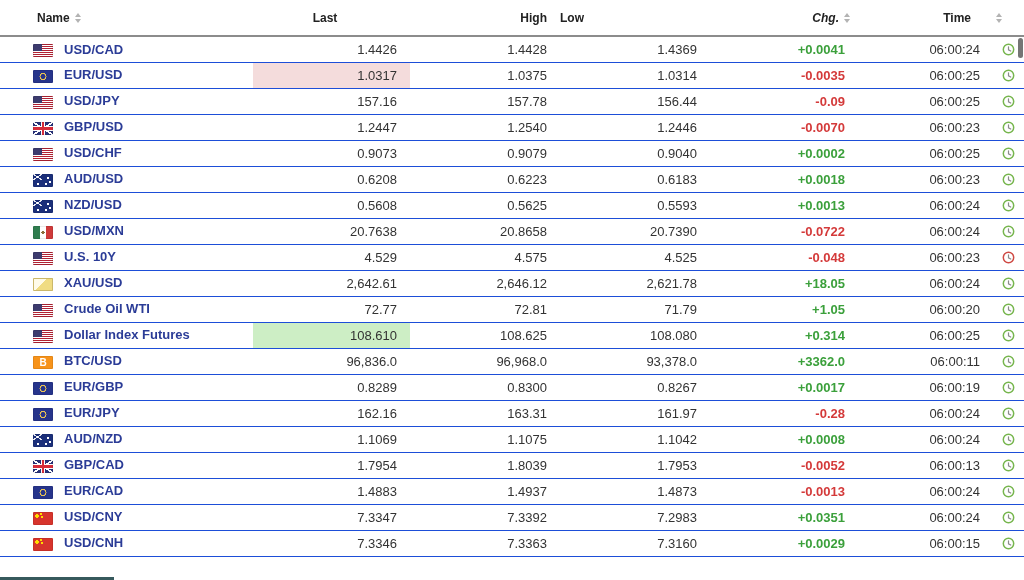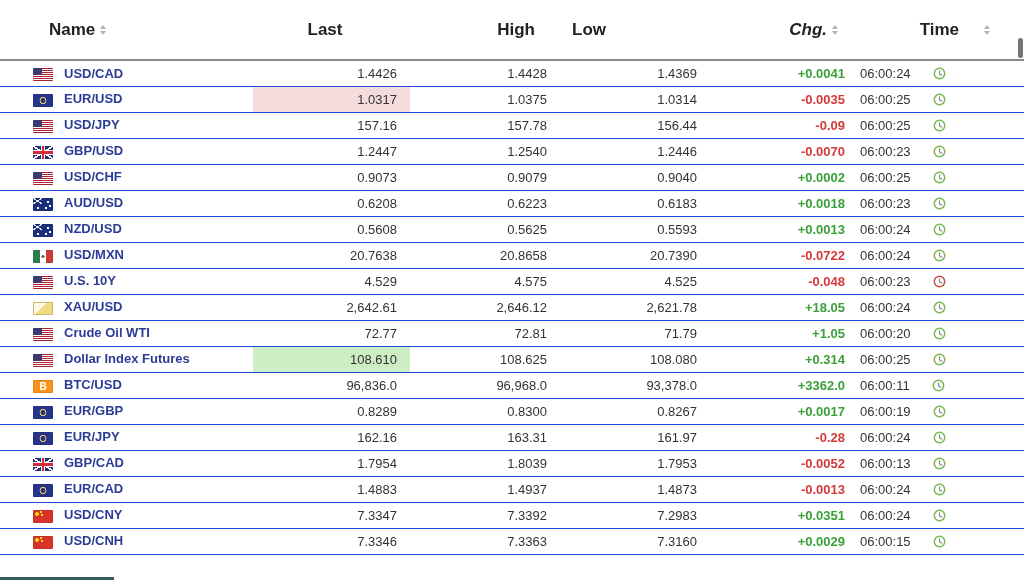--- a/index.html
+++ b/index.html
@@ -10,22 +10,22 @@
   }
   :root{
     --positive:#3ba03b; --negative:#d43a3a; --pair-link:#2b3c97;
     --highlight-negative:#f4dcdc; --highlight-positive:#cdeec5;
   }
   table{border-collapse:collapse;table-layout:fixed;width:1024px;}
   col.w-name{width:253px}col.w-last{width:157px}col.w-high{width:150px}
   col.w-low{width:150px}col.w-chg{width:150px}col.w-time{width:164px}
 
   thead th{
-    height:35px;border-bottom:2px solid #8c8c8c;font-size:17px;font-weight:bold;
-    color:#222;padding:12px;white-space:nowrap;background:#fff;
+    height:35px;border-bottom:2px solid #8c8c8c;font-size:12px;font-weight:bold;
+    color:#222;padding:0;white-space:nowrap;background:#fff;
   }
   th .h-inner{display:flex;align-items:center;}
   th.c-name .h-inner{justify-content:flex-start;padding-left:37px;}
   th.c-last .h-inner{justify-content:center;padding-right:13px;}
   th.c-high .h-inner{justify-content:flex-end;padding-right:13px;}
   th.c-low .h-inner{justify-content:flex-start;padding-right:13px;}
   th.c-chg .h-inner{justify-content:flex-end;padding-right:10px;font-style:italic;}
   th.c-time .h-inner{justify-content:flex-end;padding-right:22px;gap:20px;}
 
   .sort{display:inline-flex;flex-direction:column;margin-left:5px;}
@@ -37,21 +37,21 @@
   tbody td{padding:0;font-size:13px;color:#333;white-space:nowrap;vertical-align:middle;}
   td.c-name{padding-left:33px;}
   td.c-name .pair{color:var(--pair-link);font-weight:bold;text-decoration:none;cursor:pointer;}
   td.c-last,td.c-high,td.c-low{text-align:right;padding-right:13px;}
   td.c-chg{text-align:right;padding-right:15px;font-weight:bold;}
   td.c-chg.up{color:var(--positive);}
   td.c-chg.down{color:var(--negative);}
   td.c-last.hl-red{background:var(--highlight-negative);}
   td.c-last.hl-green{background:var(--highlight-positive);}
   td.c-time{text-align:right;}
-  .time-wrap{display:flex;align-items:center;gap:22px;padding-right:9px;}
+  .time-wrap{display:flex;align-items:center;justify-content:flex-end;gap:22px;padding-right:9px;}
 
   .clock{width:13px;height:13px;display:inline-block;line-height:0;}
   .clock svg{width:13px;height:13px;}
   .clock circle{fill:none;stroke-width:1.6;}
   .clock path{fill:none;stroke:#8a8a8a;stroke-width:1.3;stroke-linecap:round;}
   .clock.green circle{stroke:#77b64e;}
   .clock.red circle{stroke:#cf4a44;}
 
   .flag{
     width:20px;height:13px;display:inline-block;vertical-align:middle;
@@ -472,20 +472,40 @@
           <svg viewBox="0 0 14 14">
                   <circle cx="7" cy="7" r="5.6"></circle>
                   <path d="M7 4.1 L7 7.4 L9.4 8.7"></path>
                 </svg>
         </span>
       </span>
     </td>
   </tr>
         <tr>
     <td class="c-name">
+      <span class="flag flag-au"></span><a class="pair">AUD/NZD</a>
+    </td>
+    <td class="c-last">1.1069</td>
+    <td class="c-high">1.1075</td>
+    <td class="c-low">1.1042</td>
+    <td class="c-chg up">+0.0008</td>
+    <td class="c-time">
+      <span class="time-wrap">
+        <span class="time-text">06:00:24</span>
+        <span class="clock green">
+          <svg viewBox="0 0 14 14">
+                  <circle cx="7" cy="7" r="5.6"></circle>
+                  <path d="M7 4.1 L7 7.4 L9.4 8.7"></path>
+                </svg>
+        </span>
+      </span>
+    </td>
+  </tr>
+        <tr>
+    <td class="c-name">
       <span class="flag flag-gb"></span><a class="pair">GBP/CAD</a>
     </td>
     <td class="c-last">1.7954</td>
     <td class="c-high">1.8039</td>
     <td class="c-low">1.7953</td>
     <td class="c-chg down">-0.0052</td>
     <td class="c-time">
       <span class="time-wrap">
         <span class="time-text">06:00:13</span>
         <span class="clock green">

